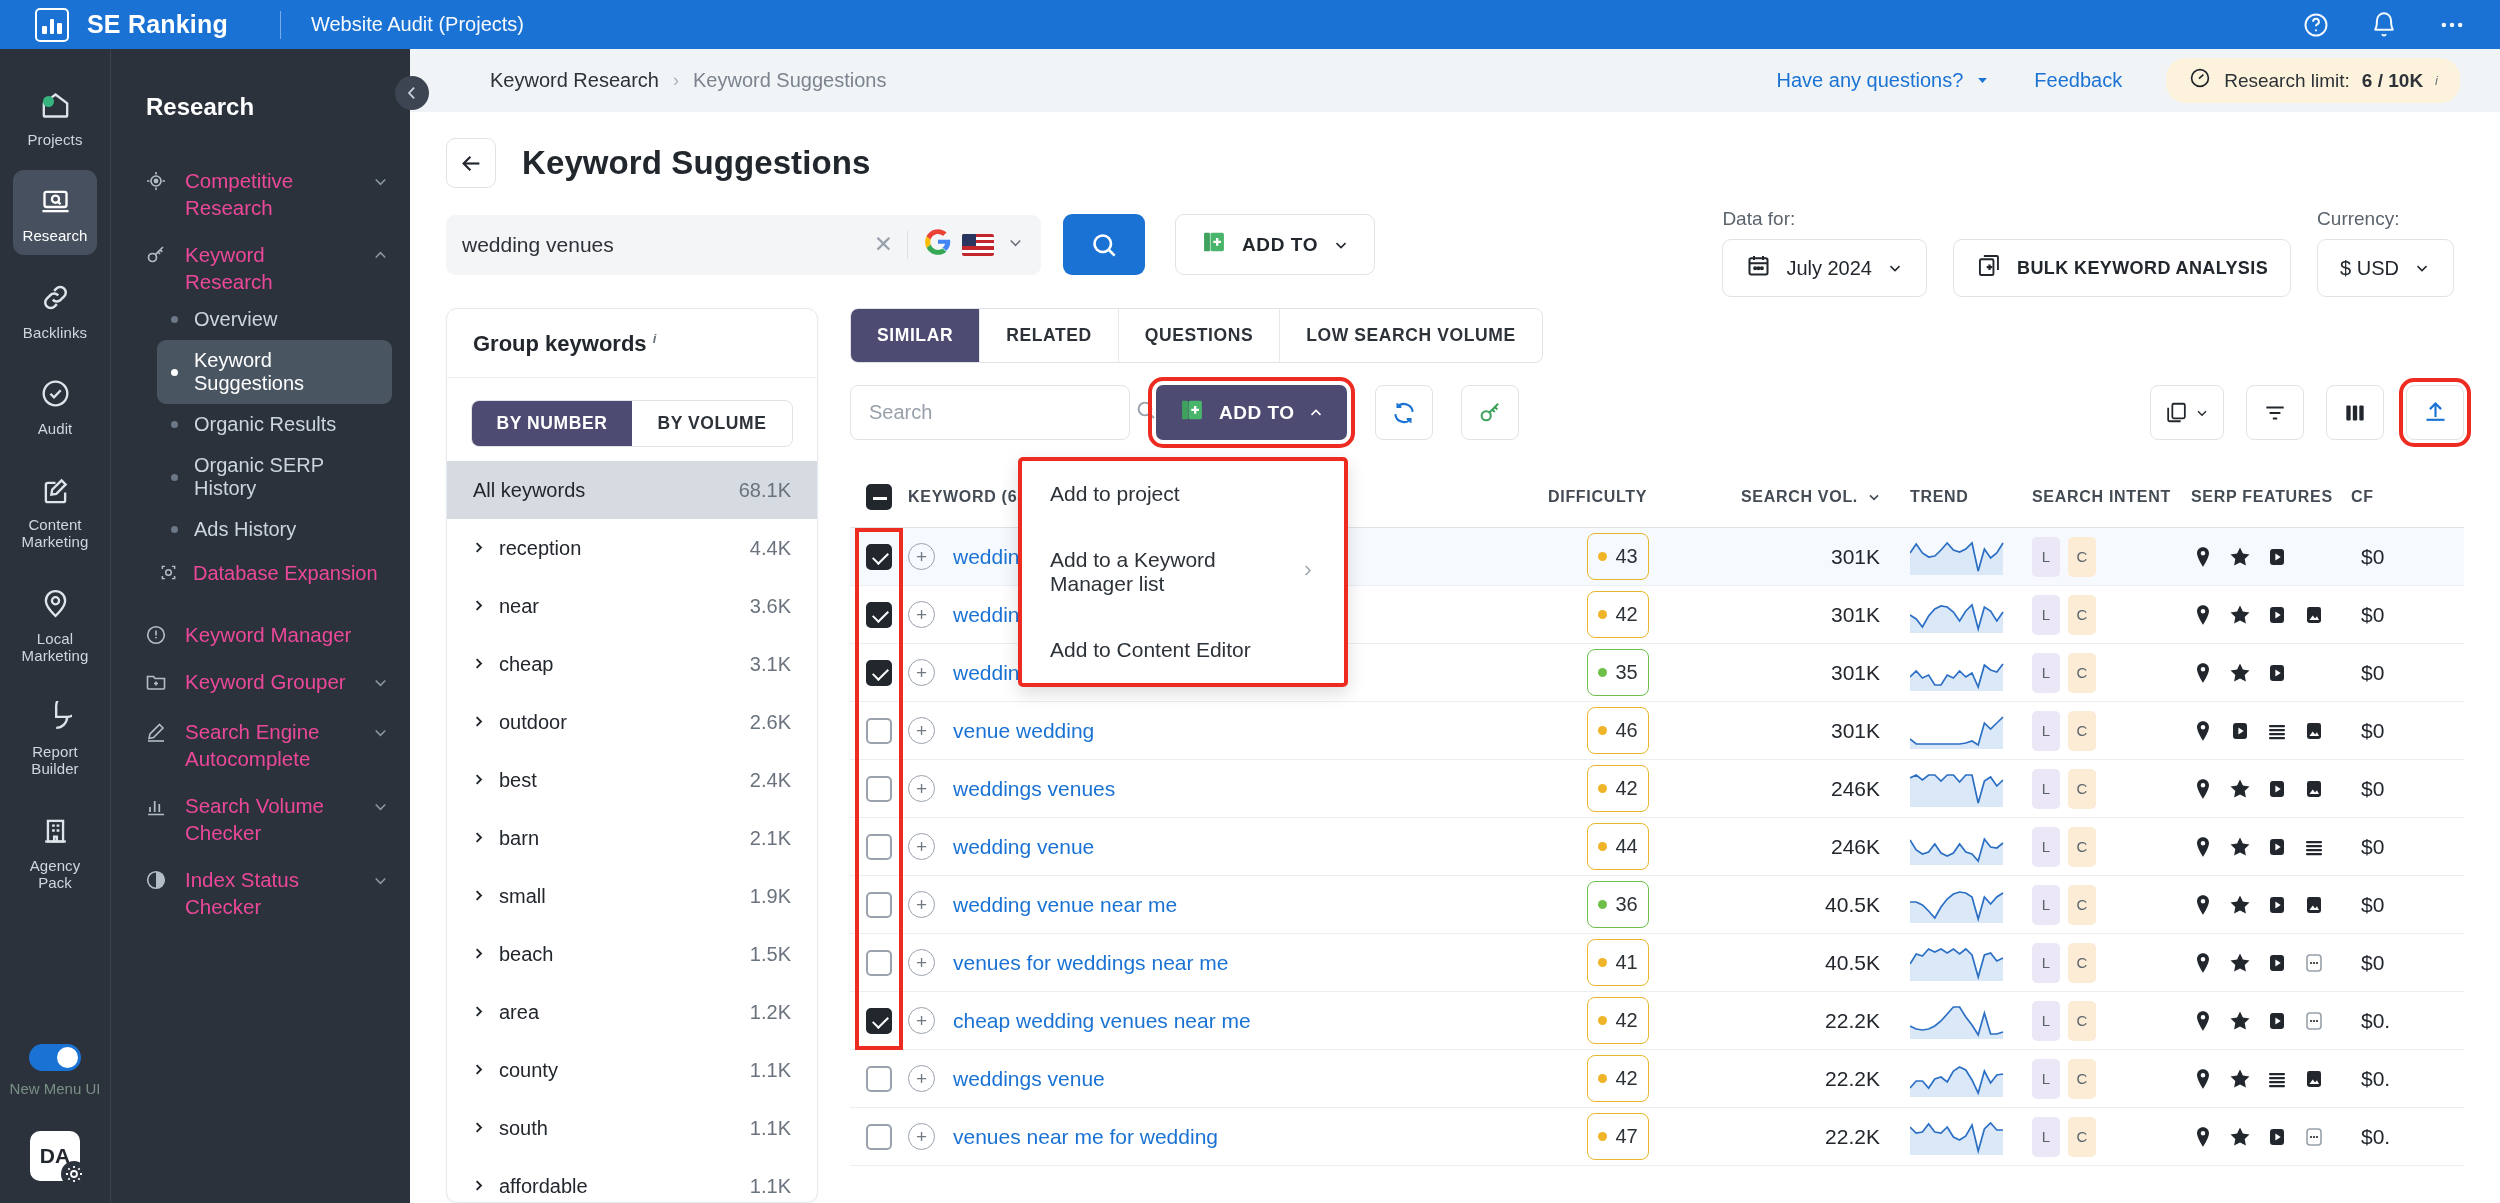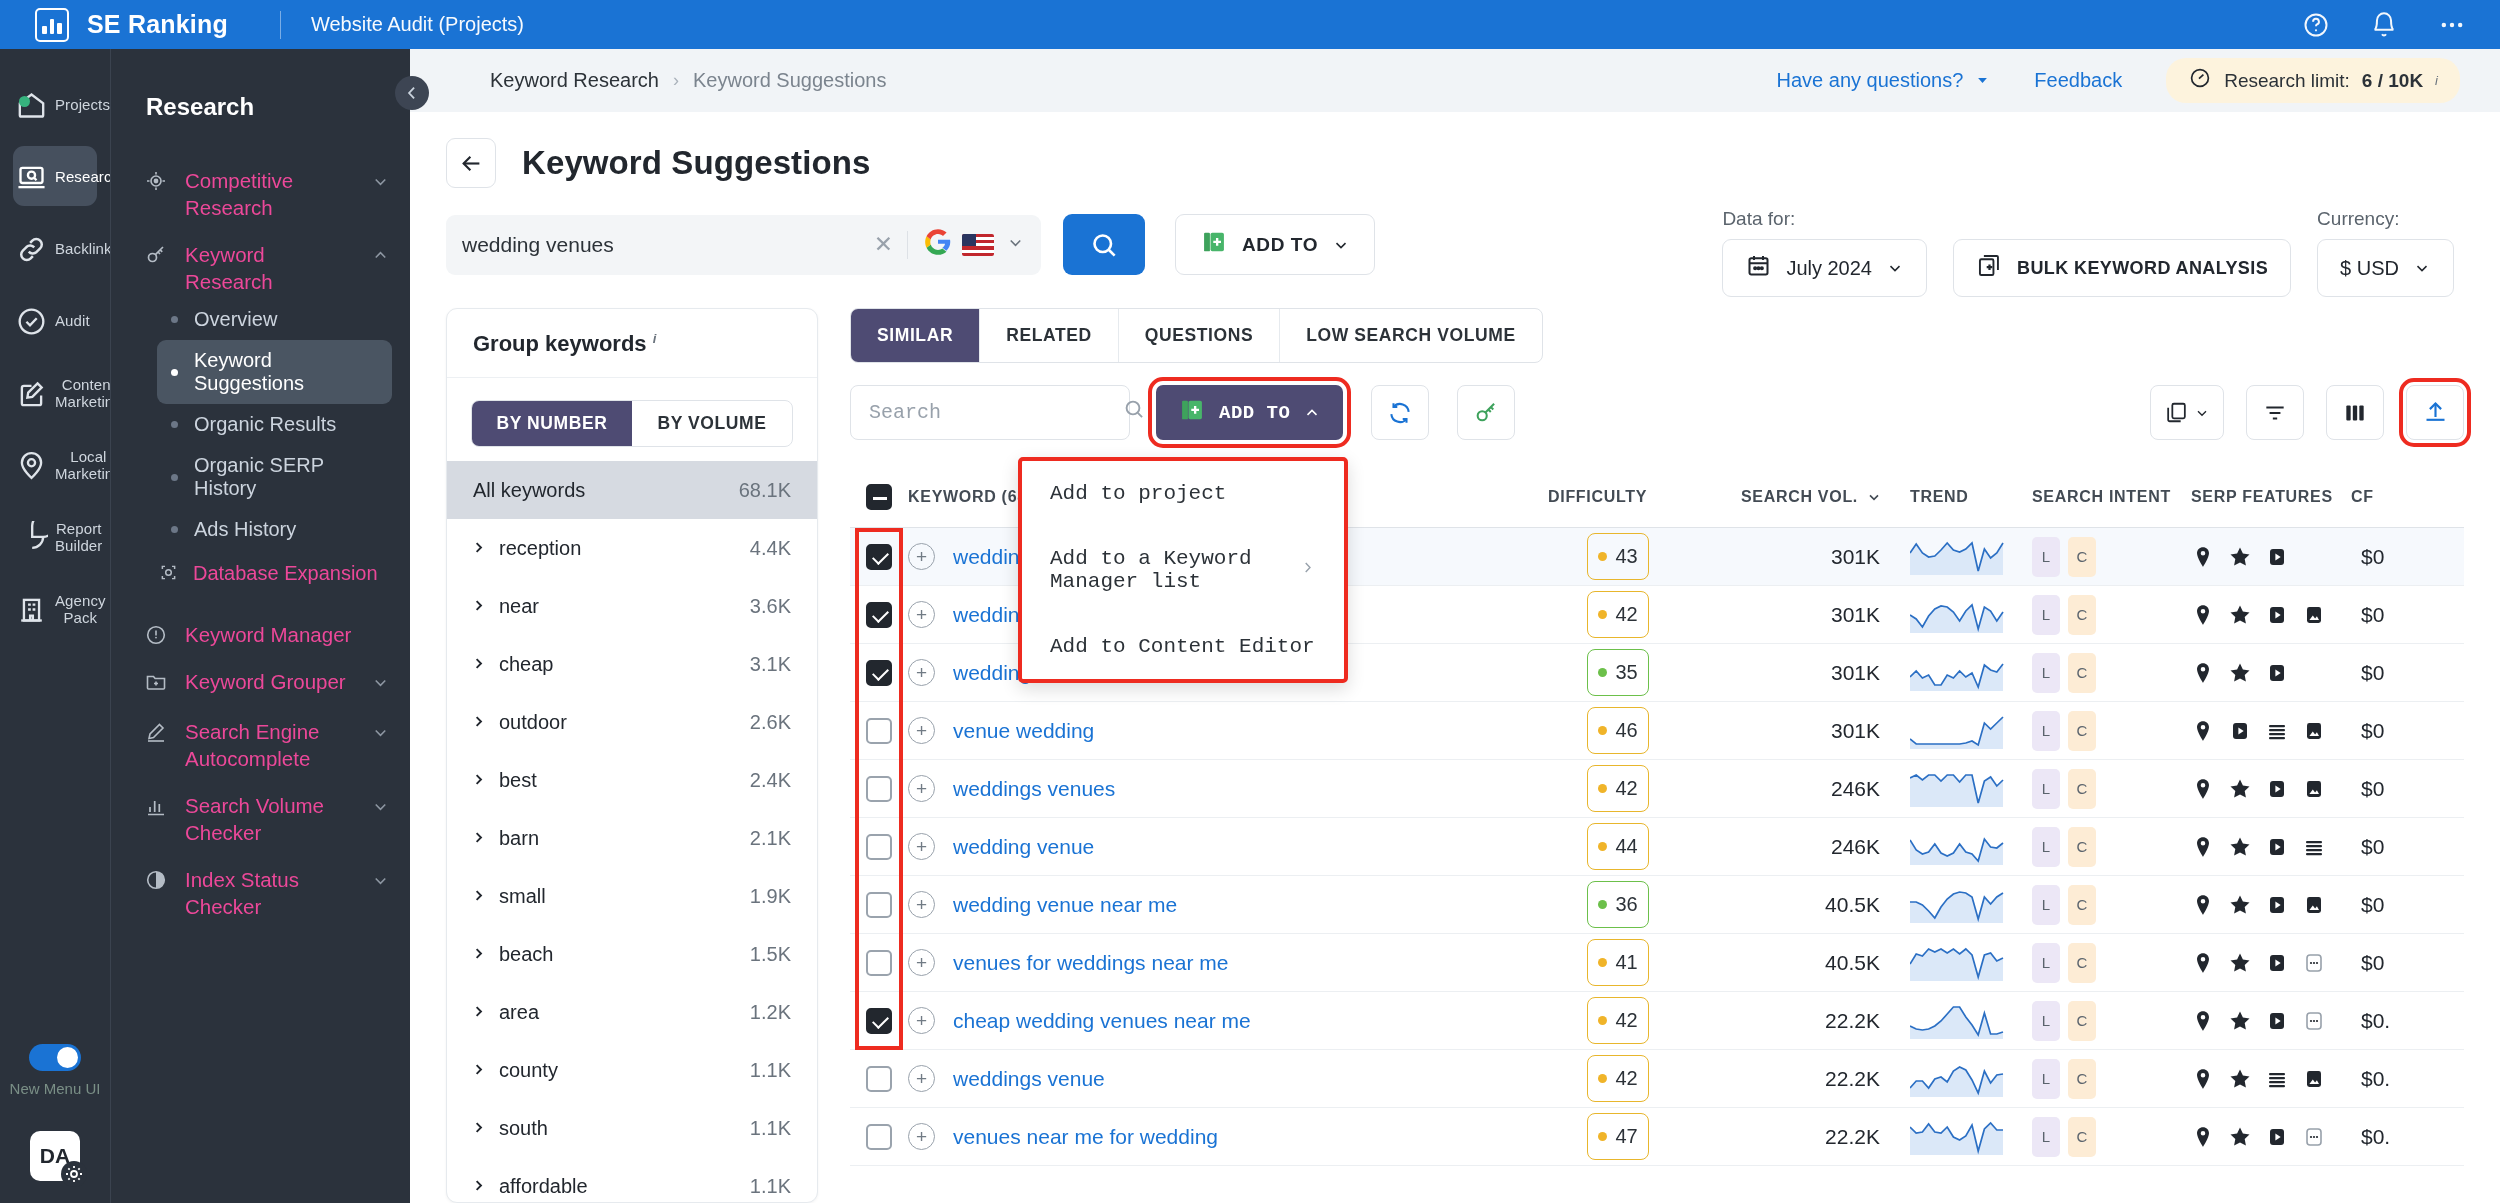--- a/index.html
+++ b/index.html
@@ -26,21 +26,21 @@
   .top-link { color:#fff; font-size:20px; opacity:.97; }
   .top-right { margin-left:auto; display:flex; align-items:center; gap:40px; margin-right:34px; }
   .top-ic { color:#fff; opacity:.95; display:flex; align-items:center; }
 
   
   .rail {
     position:absolute; left:0; top:49px; width:110px; height:1154px;
     background:#2b323c; display:flex; flex-direction:column; align-items:center;
     padding-top:25px;
   }
-  .rail-item { width:84px; padding:12px 2px 10px; border-radius:11px; display:flex; 
+  .rail-item { width:84px; padding:12px 2px 10px; border-radius:11px; display:flex; flex-direction:column;
     align-items:center; gap:7px; margin-bottom:12px; position:relative; }
   .rail-item.active { background:#46505e; }
   .rail-ic { color:#dfe4ea; display:flex; align-items:center; justify-content:center; height:38px; position:relative;}
   .rail-lb { color:#cfd6de; font-size:15px; line-height:1.15; text-align:center; letter-spacing:.1px;}
   .dot-green { position:absolute; right:18px; top:10px; width:11px; height:11px; border-radius:50%; background:#36b37e; }
   .rail-bottom { margin-top:auto; display:flex; flex-direction:column; align-items:center; padding-bottom:22px; }
   .toggle { width:52px; height:27px; border-radius:14px; background:#1a73d4; position:relative; }
   .toggle:after { content:""; position:absolute; right:3px; top:3px; width:21px; height:21px; border-radius:50%; background:#fff;}
   .newmenu { color:#7a8f86; font-size:15px; margin-top:9px; }
   .avatar { margin-top:34px; width:50px; height:50px; border-radius:10px; background:#fff; color:#22272e;
@@ -119,21 +119,21 @@
   .gp-row .ct { color:#6a737d; }
 
   
   .table-card { position:absolute; left:440px; top:196px; width:1614px; height:905px; }
   .tabs { height:55px; display:inline-flex; border:1px solid #dfe3e8; border-radius:8px; overflow:hidden; background:#fff;}
   .tabs div { display:flex; align-items:center; padding:0 26px; font-size:17.5px; font-weight:bold; letter-spacing:.6px;
     border-right:1px solid #e6eaee; color:#2c3238;}
   .tabs div:last-child{border-right:0;}
   .tabs div.on { background:#4e4b73; color:#fff; }
 
-  .t2 { margin-top:22px; display:flex; align-items:center; position:relative;font-family:Liberation Mono, monospace; }
+  .t2 { margin-top:22px; display:flex; align-items:center; position:relative; }
   .tsearch { width:280px; height:55px; border:1px solid #dfe3e8; border-radius:8px; display:flex; align-items:center;
     padding:0 18px; background:#fff;}
   .tsearch input { border:0; outline:none; flex:1; font-size:20px; color:#2c3238; background:transparent; font-family:inherit;}
   .tsearch input::placeholder{color:#98a1ab;}
   .addto-main { height:55px; margin-left:26px; background:#4e4b73; color:#fff; border-radius:7px; display:flex;
     align-items:center; gap:13px; padding:0 22px; font-size:19px; font-weight:bold; letter-spacing:.5px;
     outline:4px solid #ee2b20; outline-offset:4px;}
   .sq-btn { width:58px; height:55px; margin-left:28px; border:1px solid #dfe3e8; border-radius:8px; background:#fff;
     display:flex; align-items:center; justify-content:center;}
   .t2-right { margin-left:auto; display:flex; align-items:center; gap:22px;}

